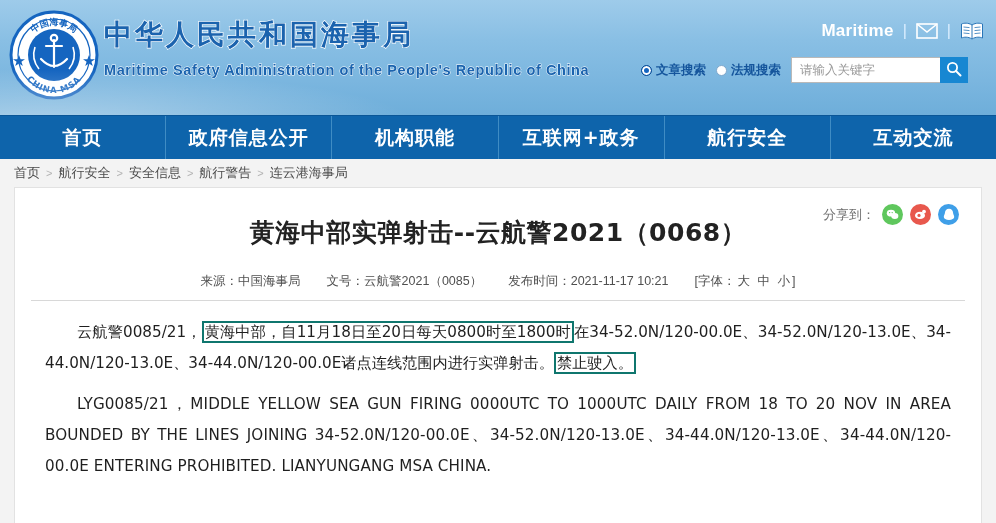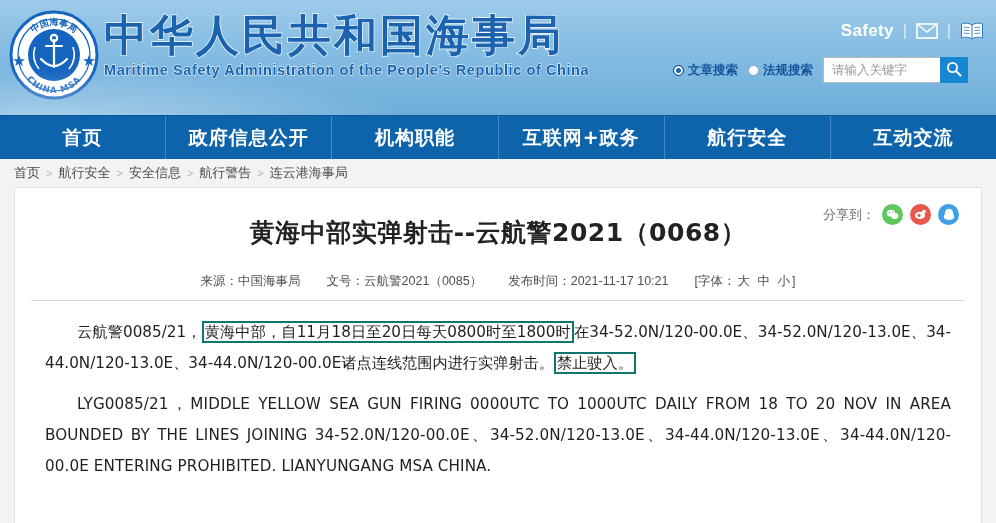--- a/index.html
+++ b/index.html
@@ -20,21 +20,21 @@
   }
   .header::after{
     content:"";position:absolute;left:0;bottom:0;width:420px;height:46px;
     background: radial-gradient(ellipse at 10% 120%, rgba(255,255,255,.45), rgba(255,255,255,0) 70%);
   }
   .logo-wrap { position: absolute; left: 8px; top: 9px; width: 92px; height: 92px; }
   .logo-wrap svg { display:block; }
 
   .brand { position: absolute; left: 104px; top: 10px; }
   .brand-cn {
-    font-size: 43px; font-weight: bold; letter-spacing: 3px;
+    font-size: 28px; font-weight: bold; letter-spacing: 3px;
     color: #1b63ae;
     -webkit-text-stroke: 1.3px #ffffff;
     paint-order: stroke fill;
     line-height: 50px;
     white-space: nowrap;
     font-family: "DejaVu Sans","Liberation Sans",sans-serif;
   }
   .brand-en {
     margin-top: 2px;
     font-size: 14.5px; font-weight: bold; letter-spacing: .6px;
@@ -59,21 +59,21 @@
     font-size: 12.5px;
   }
   .radio-grp { display:flex; align-items:center; gap:4px; margin-right:10px; color:#0d4f95; white-space:nowrap;}
   .radio-grp .rlabel{ color:#15559c; font-weight:bold; font-size:12.5px;}
   .rdot { width:11px; height:11px; border-radius:50%; background:#ffffff; border:1px solid #7fa8cc; display:inline-block;}
   .rdot.on { background:#1565c0; border-color:#0b4d96; box-shadow: inset 0 0 0 2px #fff; }
   .search-box {
     display:flex; align-items:stretch; height:26px;
   }
   .search-input {
-    width: 117px; height: 26px; border: 1px solid #b9b9b9; border-right: none;
+    width: 149px; height: 26px; border: 1px solid #b9b9b9; border-right: none;
     background: #fff; padding: 0 8px; font-size: 12.5px; color:#333;
     font-family: "Liberation Sans", sans-serif; outline: none;
   }
   .search-input::placeholder { color:#9a9a9a; }
   .search-btn {
     width: 28px; height: 26px; background: #1787d2; border: none; cursor: pointer;
     display:flex; align-items:center; justify-content:center;
   }
 
   
@@ -186,21 +186,21 @@
         </g>
       </svg>
     </div>
 
     <div class="brand">
       <div class="brand-cn">中华人民共和国海事局</div>
       <div class="brand-en">Maritime Safety Administration of the People's Republic of China</div>
     </div>
 
     <div class="hdr-top-right">
-      <a class="english-link" href="#">Safety</a>
+      <a class="english-link" href="#">Maritime</a>
       <span class="sep">|</span>
       <span class="icon-mail">
         <svg width="22" height="16" viewBox="0 0 22 16">
             <rect x="1" y="1" width="20" height="14" fill="none" stroke="#ffffff" stroke-width="1.6"></rect>
             <path d="M1 1 L11 9 L21 1" fill="none" stroke="#ffffff" stroke-width="1.6"></path>
           </svg>
       </span>
       <span class="sep">|</span>
       <span class="icon-book">
         <svg width="24" height="18" viewBox="0 0 24 18">

